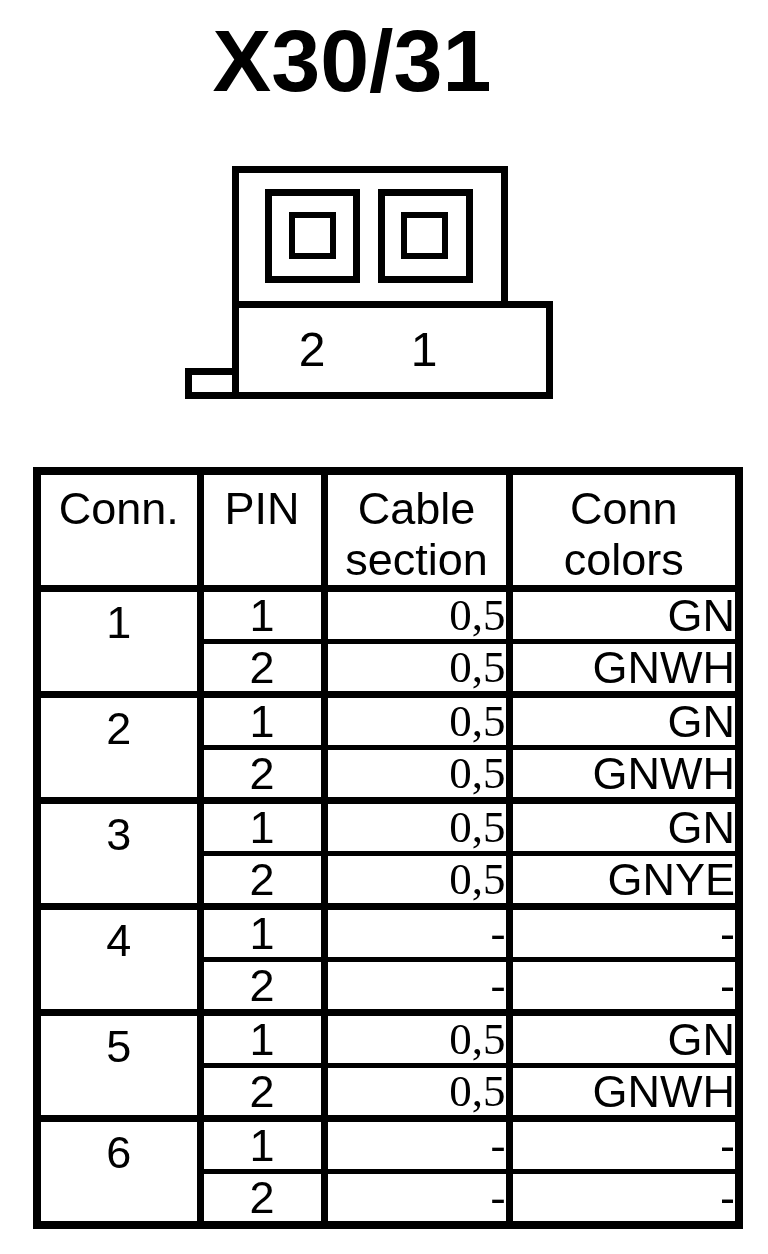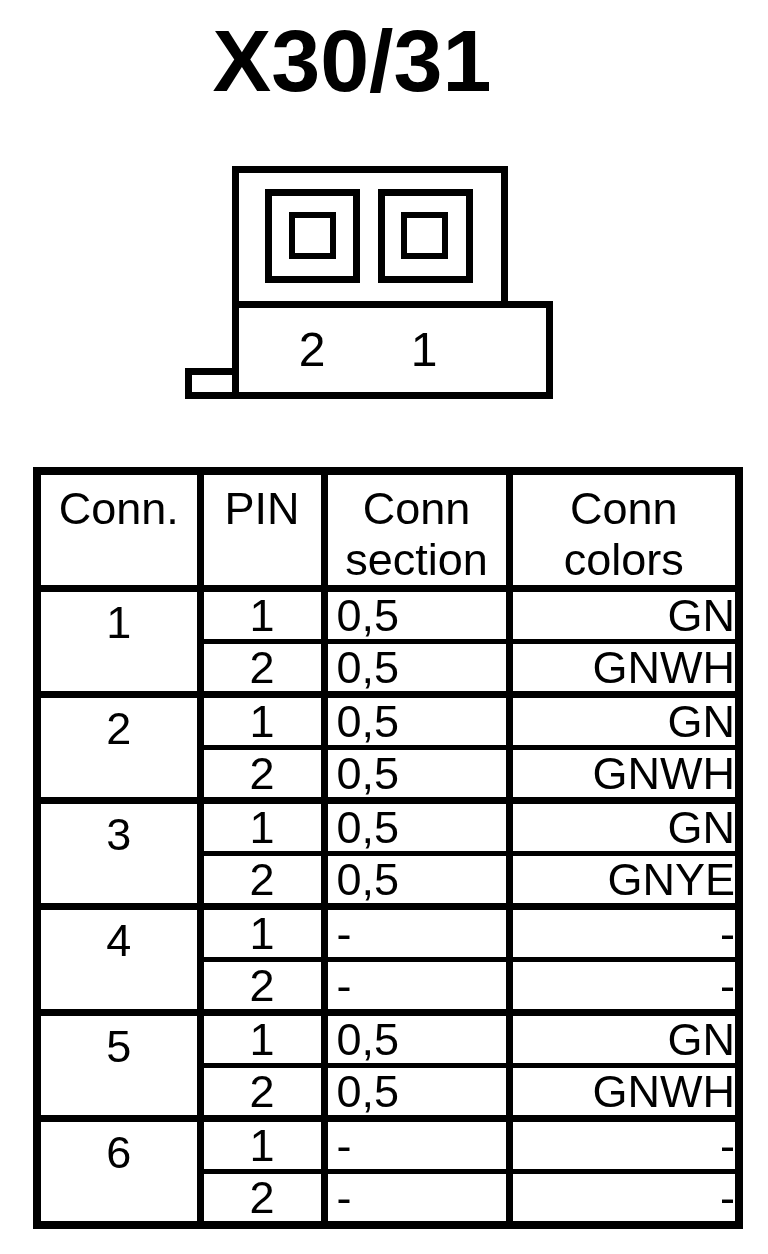--- a/index.html
+++ b/index.html
@@ -85,21 +85,21 @@
   tr.group-first > td { border-top: 7px solid #000; }
   tr.group-second > td { border-top: 5px solid #000; }
 
   td.conn {
     text-align: center;
     vertical-align: top;
     line-height: 52px;
     padding-top: 5px;
   }
   td.pin   { text-align: center; vertical-align: middle; line-height: 1; }
-  td.cross { text-align: left; vertical-align: middle; line-height: 1; padding-left: 9px; }
+  td.cross { text-align: right; vertical-align: middle; line-height: 1; padding-left: 9px; font-family: Liberation Serif, serif; }
   td.color { text-align: right; vertical-align: middle; line-height: 1; padding-left: 6px; }
 </style>
 </head>
 <body>
 
 <div class="page">
 
   <div class="title">X30/31</div>
 
   <div>
@@ -118,21 +118,21 @@
     <colgroup>
       <col class="c-conn">
         <col class="c-pin">
         <col class="c-cross">
         <col class="c-color">
     </colgroup>
     <thead>
       <tr>
         <th>Conn.</th>
         <th>PIN</th>
-        <th>Conn section</th>
+        <th>Cable section</th>
         <th>Conn colors</th>
       </tr>
     </thead>
     <tbody>
       <tr class="group-first">
         <td class="conn" rowspan="2">1</td>
         <td class="pin">1</td>
         <td class="cross">0,5</td>
         <td class="color">GN</td>
       </tr>

